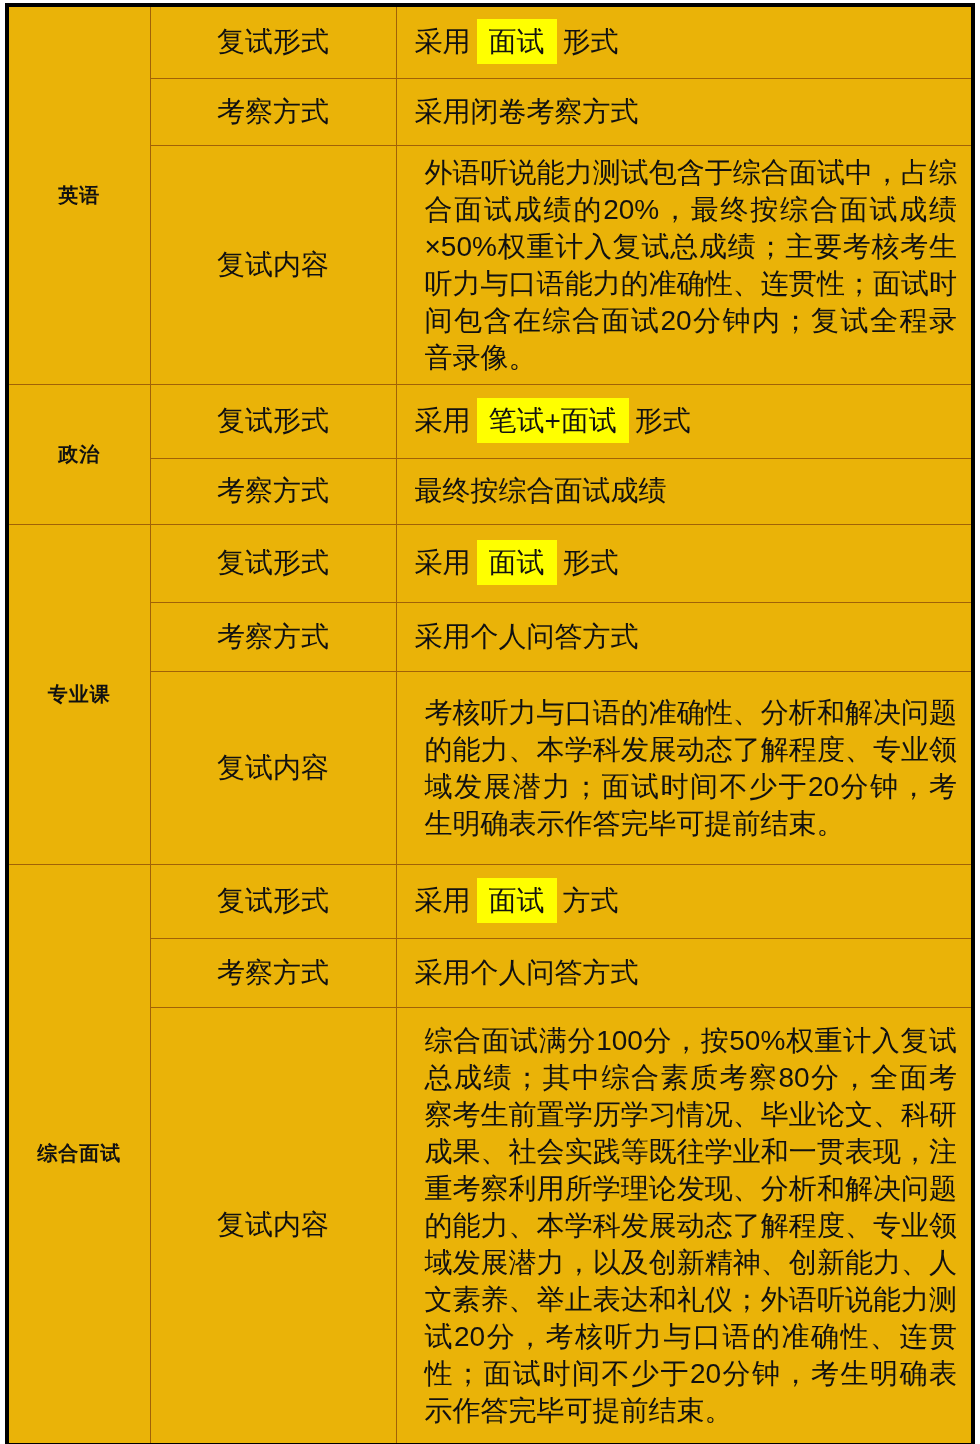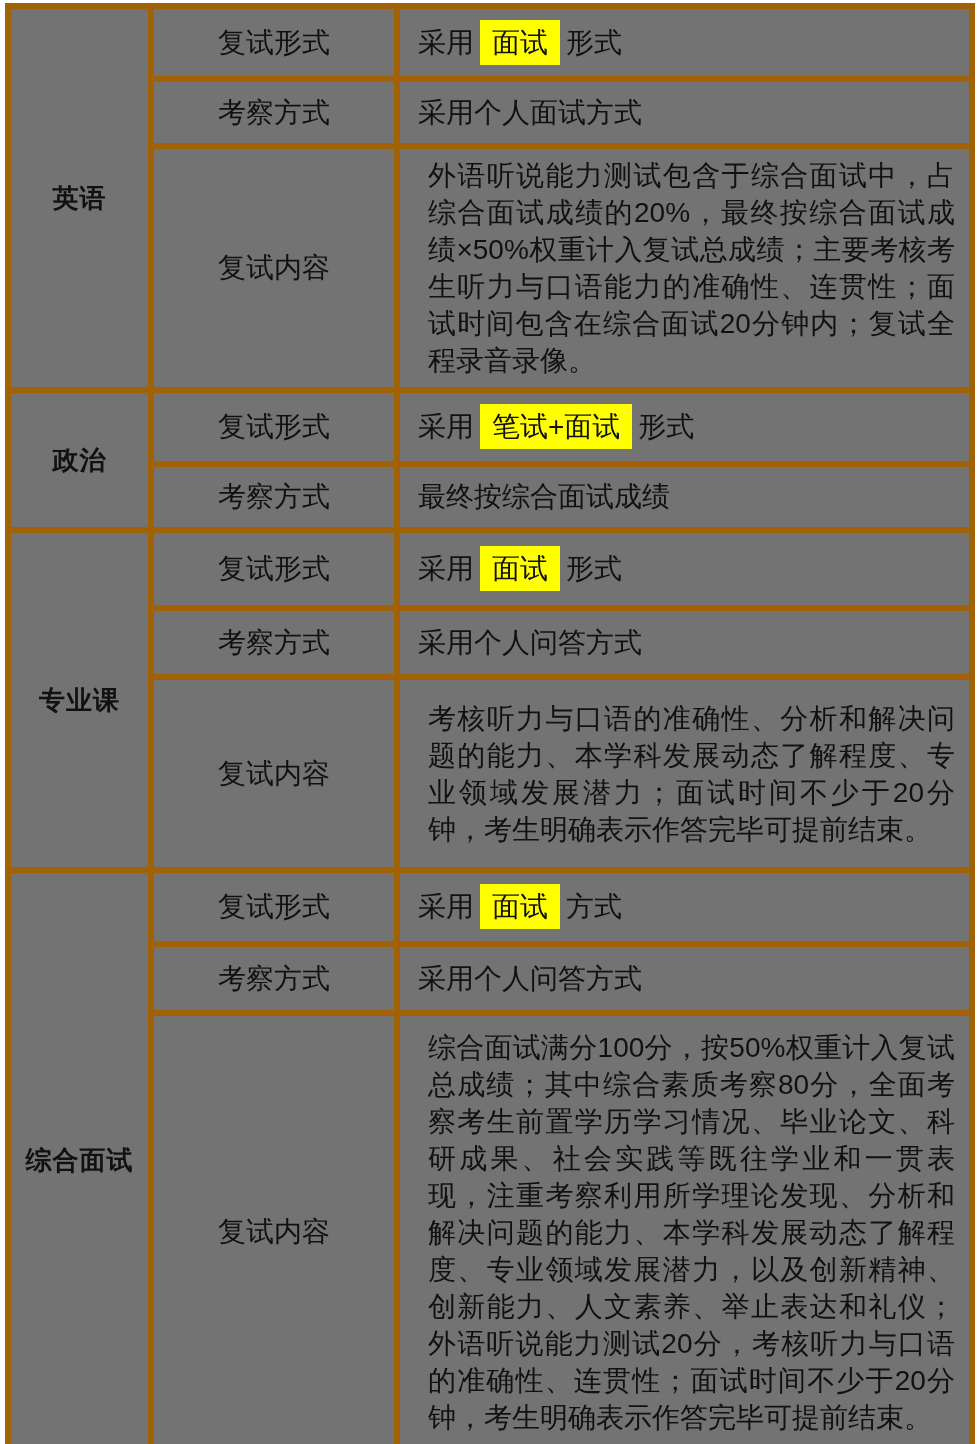--- a/index.html
+++ b/index.html
@@ -15,28 +15,28 @@
     overflow: hidden;
   }
   table.fushi {
     border-collapse: collapse;
     table-layout: fixed;
     width: 970px;
     margin: 3px auto 0 auto;
     border: 4px solid #000000;
   }
   table.fushi td {
-    border: 6px solid #a16207;
+    border: 1px solid #a16207;
     vertical-align: middle;
-    background: #737373;
+    background: #eab308;
   }
   td.subject {
     text-align: center;
     font-weight: bold;
-    font-size: 26px;
+    font-size: 20px;
     letter-spacing: 1px;
   }
   td.rowlabel {
     text-align: center;
     font-size: 28px;
   }
   td.content {
     text-align: left;
     font-size: 28px;
     padding: 6px 12px 6px 18px;
@@ -63,21 +63,21 @@
   </colgroup>
   <tbody>
 
     <tr style="height:73px">
       <td class="subject" rowspan="3">英语</td>
       <td class="rowlabel">复试形式</td>
       <td class="content"><span>采用</span><span class="hl">面试</span><span>形式</span></td>
     </tr>
     <tr style="height:67px">
       <td class="rowlabel">考察方式</td>
-      <td class="content"><span>采用个人面试方式</span></td>
+      <td class="content"><span>采用闭卷考察方式</span></td>
     </tr>
     <tr style="height:233px">
       <td class="rowlabel">复试内容</td>
       <td class="content para"><span>外语听说能力测试包含于综合面试中，占综合面试成绩的20%，最终按综合面试成绩×50%权重计入复试总成绩；主要考核考生听力与口语能力的准确性、连贯性；面试时间包含在综合面试20分钟内；复试全程录音录像。</span></td>
     </tr>
 
     <tr style="height:74px">
       <td class="subject" rowspan="2">政治</td>
       <td class="rowlabel">复试形式</td>
       <td class="content"><span>采用</span><span class="hl">笔试+面试</span><span>形式</span></td>

